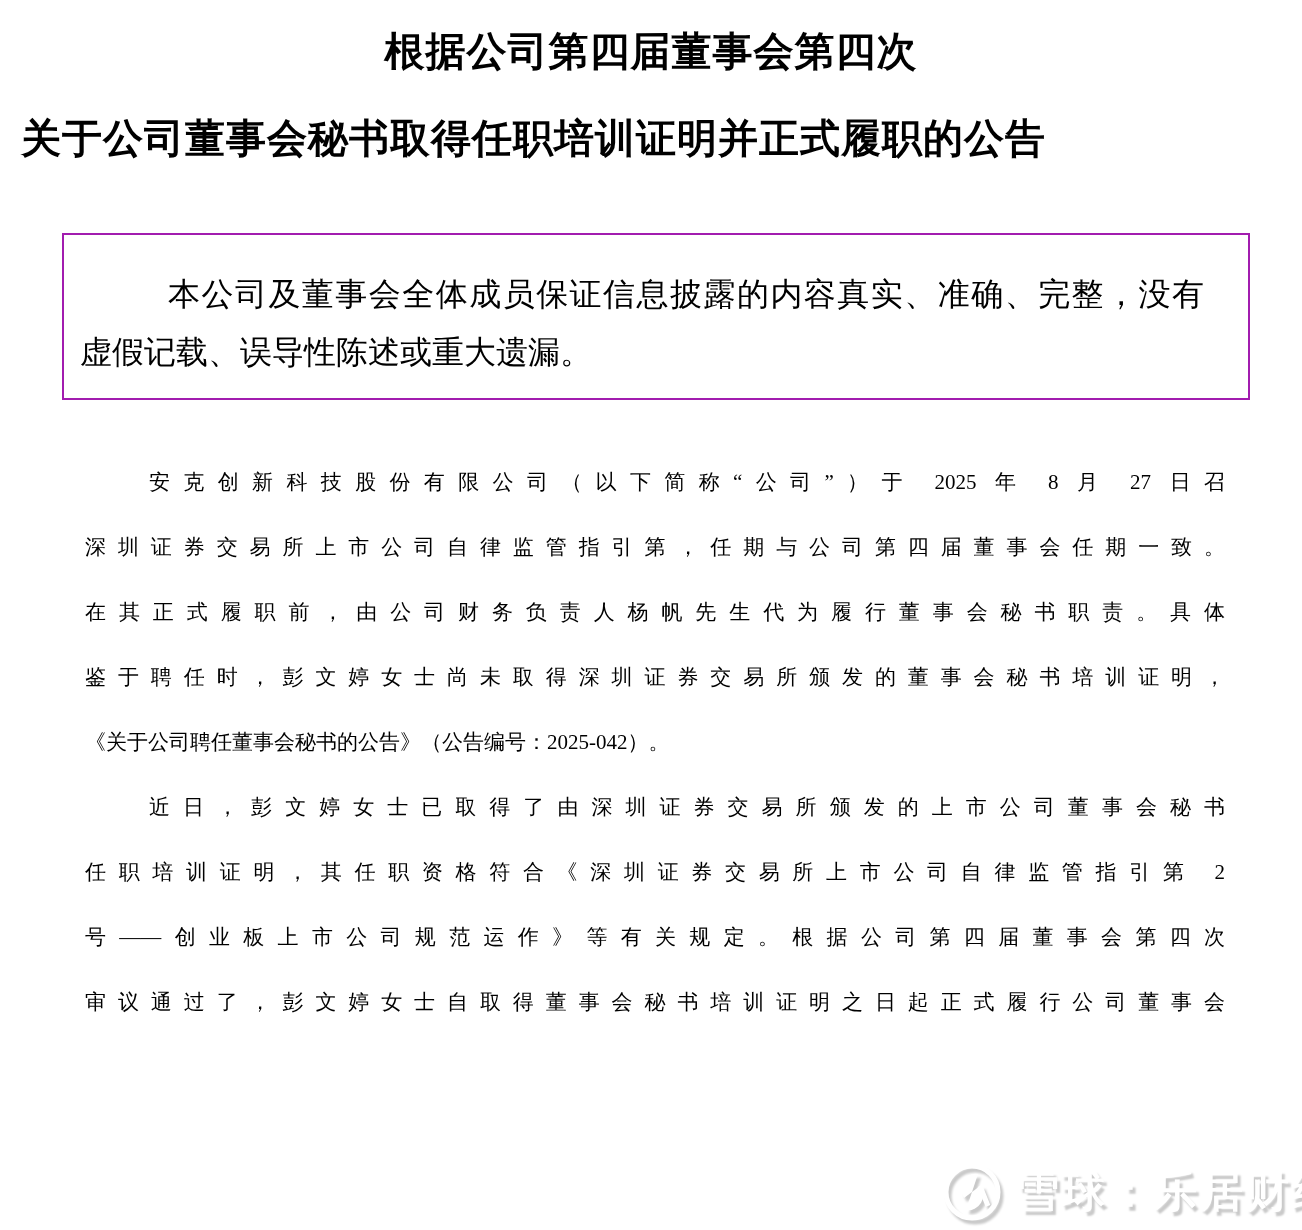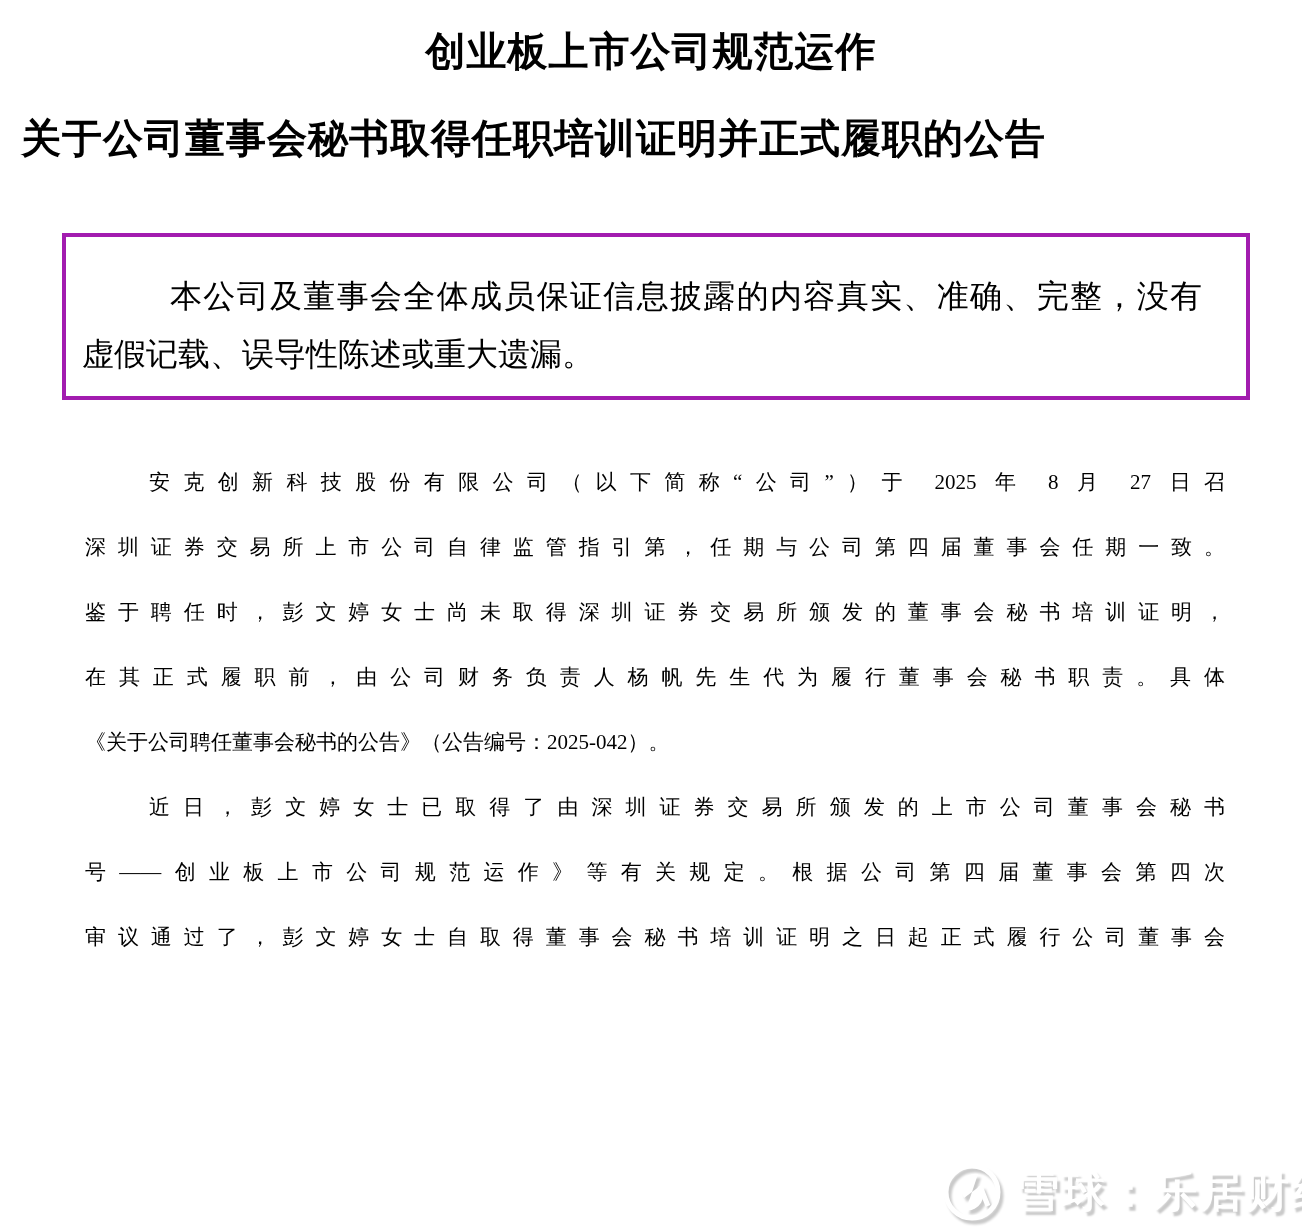--- a/index.html
+++ b/index.html
@@ -38,21 +38,21 @@
     font-weight: bold;
     letter-spacing: 1px;
     margin: 0;
   }
   .disclaimer-box {
     position: absolute;
     left: 62px;
     top: 233px;
     width: 1188px;
     height: 167px;
-    border: 4px solid #a21caf;
+    border: 2px solid #a21caf;
     box-sizing: border-box;
     padding: 30px 44px 0 16px;
     font-size: 32px;
   }
   .disclaimer-line {
     display: block;
     line-height: 58px;
     text-align: justify;
   }
   .disclaimer-line.full {
@@ -102,36 +102,37 @@
     font-weight: bold;
     letter-spacing: 3px;
     color: #ffffff;
     text-shadow: 3px 4px 2px #c9c9c9;
     white-space: nowrap;
   }
 </style>
 </head>
 <body>
 
-<h1 class="doc-title">创业板上市公司规范运作</h1>
+<h1 class="doc-title">根据公司第四届董事会第四次</h1>
 
 <h2 class="doc-subtitle">关于公司董事会秘书取得任职培训证明并正式履职的公告</h2>
 
 <div class="disclaimer-box">
   <span class="disclaimer-line full first">本公司及董事会全体成员保证信息披露的内容真实、准确、完整，没有</span>
   <span class="disclaimer-line">虚假记载、误导性陈述或重大遗漏。</span>
 </div>
 
 <div class="body-text">
   <span class="body-line full indent">安克创新科技股份有限公司（以下简称“公司”）于 2025 年 8 月 27 日召</span>
   <span class="body-line full">深圳证券交易所上市公司自律监管指引第，任期与公司第四届董事会任期一致。</span>
+  <span class="body-line full">在其正式履职前，由公司财务负责人杨帆先生代为履行董事会秘书职责。具体</span>
   <span class="body-line full">鉴于聘任时，彭文婷女士尚未取得深圳证券交易所颁发的董事会秘书培训证明，</span>
-  <span class="body-line full">在其正式履职前，由公司财务负责人杨帆先生代为履行董事会秘书职责。具体</span>
   <span class="body-line">《关于公司聘任董事会秘书的公告》（公告编号：2025-042）。</span>
   <span class="body-line full indent">近日，彭文婷女士已取得了由深圳证券交易所颁发的上市公司董事会秘书</span>
+  <span class="body-line full">任职培训证明，其任职资格符合《深圳证券交易所上市公司自律监管指引第 2</span>
   <span class="body-line full">号——创业板上市公司规范运作》等有关规定。根据公司第四届董事会第四次</span>
   <span class="body-line full">审议通过了，彭文婷女士自取得董事会秘书培训证明之日起正式履行公司董事会</span>
 </div>
 
 <div class="watermark">
   <svg class="watermark-logo" viewBox="0 0 60 60" xmlns="http://www.w3.org/2000/svg">
     <circle cx="30" cy="30" r="26" fill="none" stroke="#ffffff" stroke-width="5"></circle>
     <path d="M 36 12 A 15 15 0 0 0 22 36 L 30 30 Z" fill="#ffffff" stroke="none"></path>
     <path d="M 24 48 A 15 15 0 0 0 38 24 L 30 30 Z" fill="#ffffff" stroke="none"></path>
     <path d="M 38 24 L 46 44" stroke="#ffffff" stroke-width="5" fill="none"></path>

